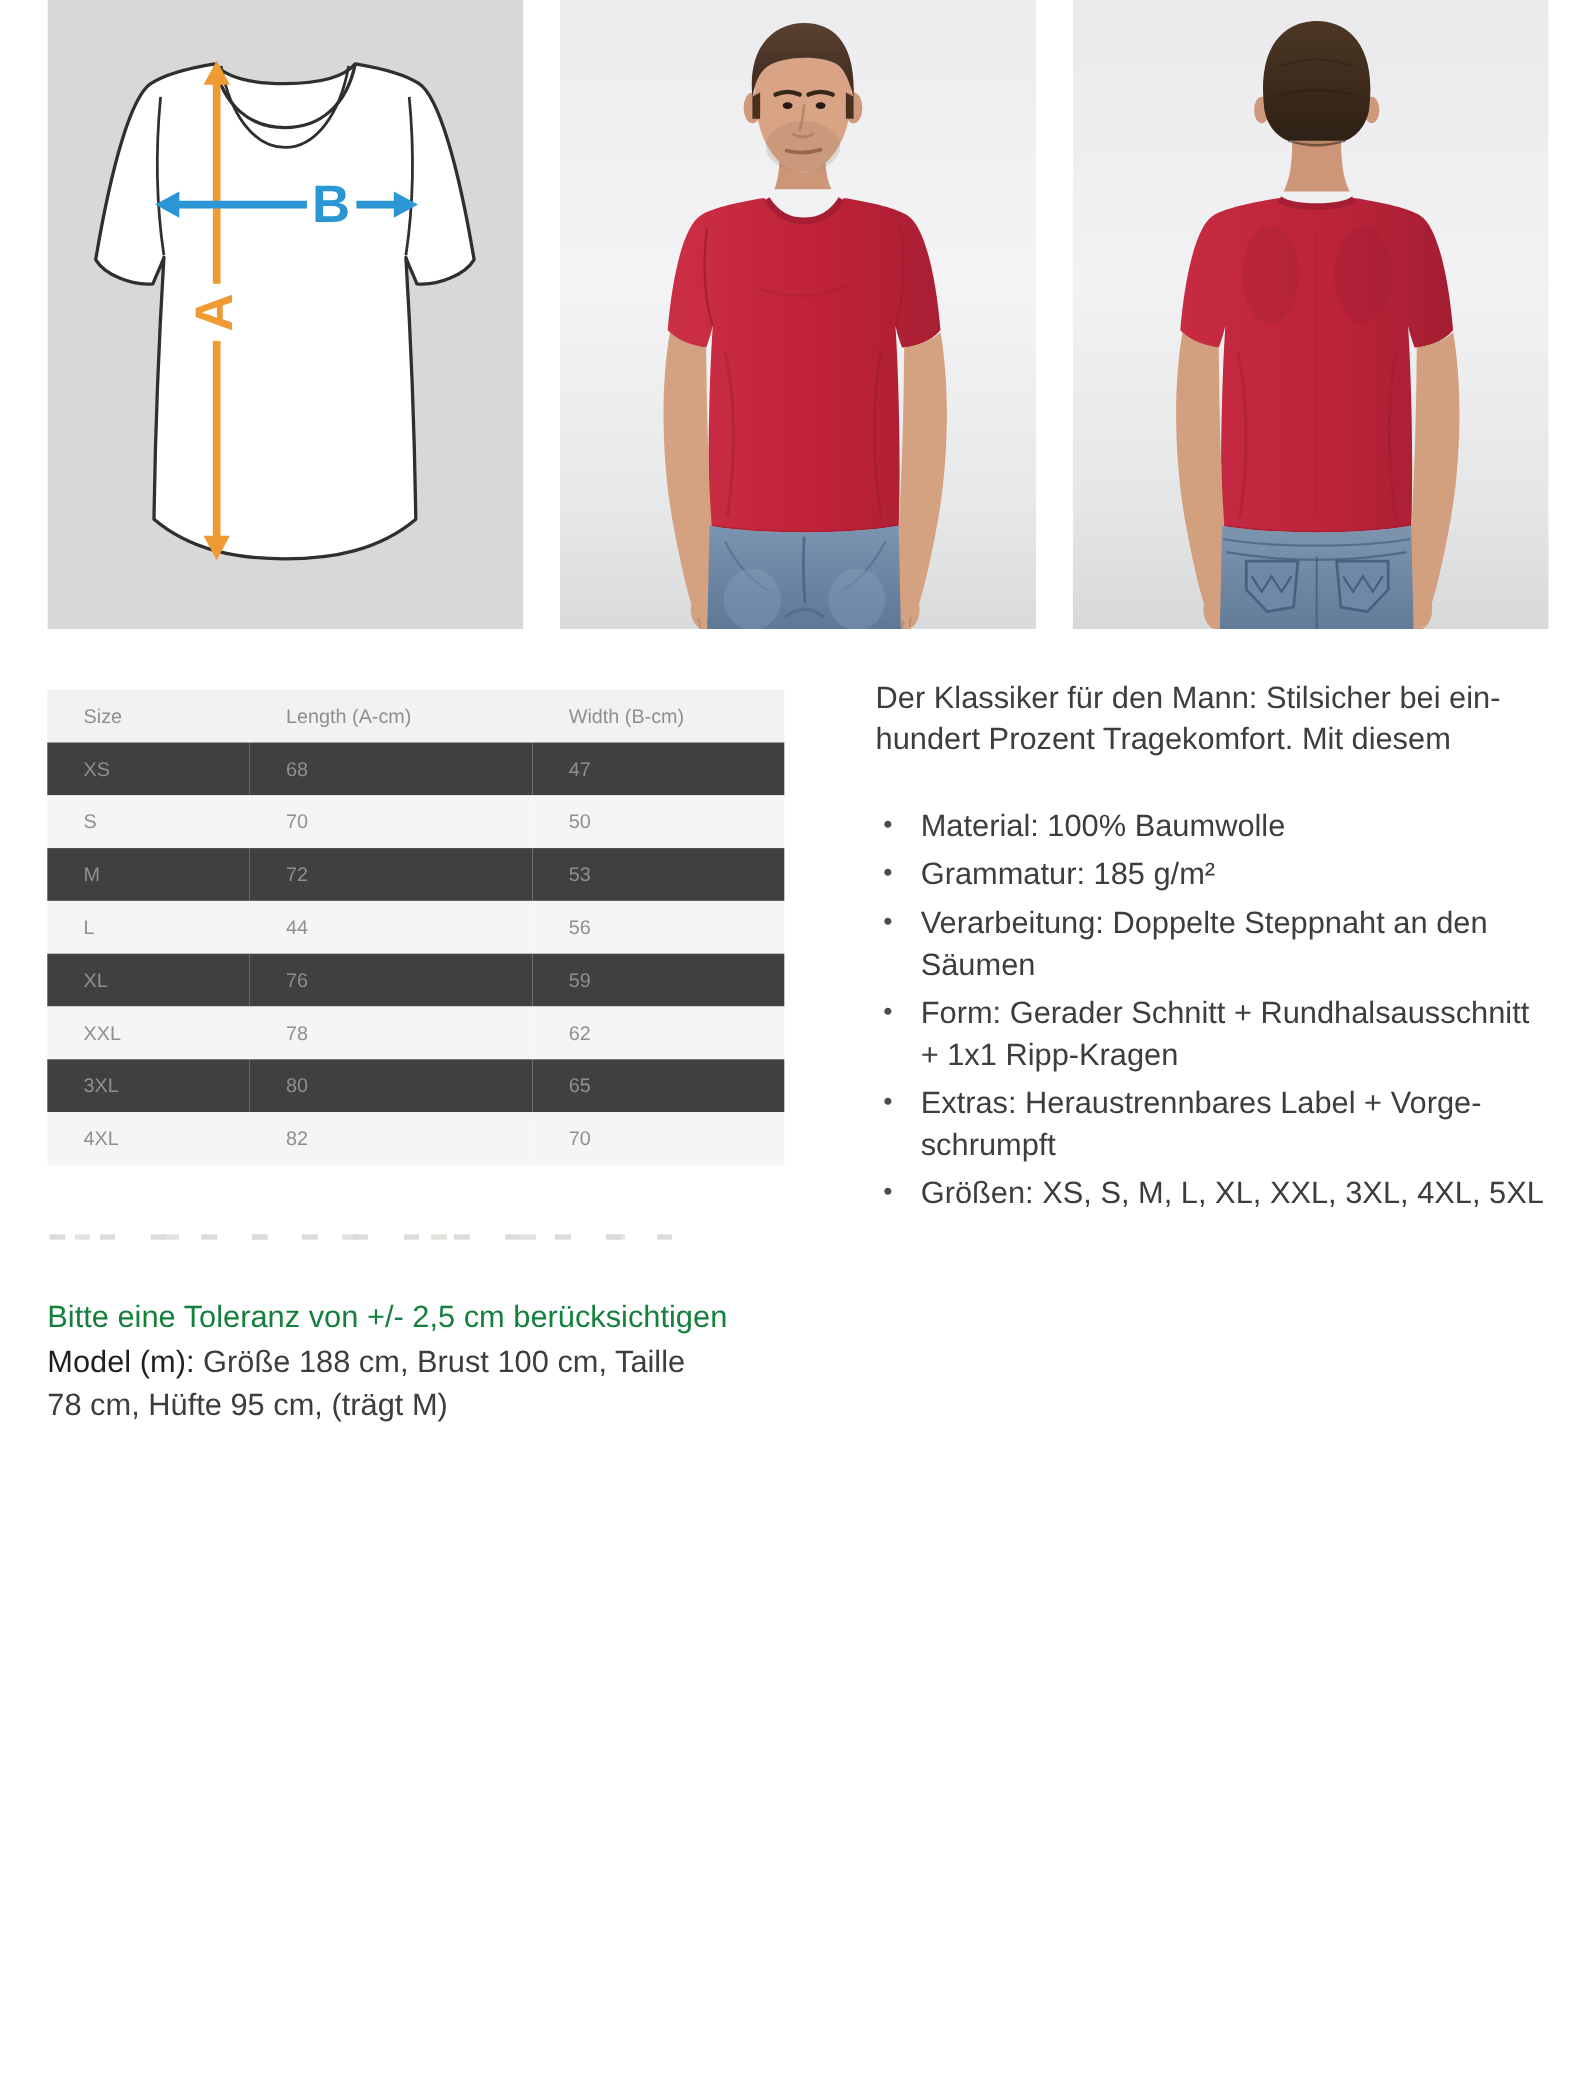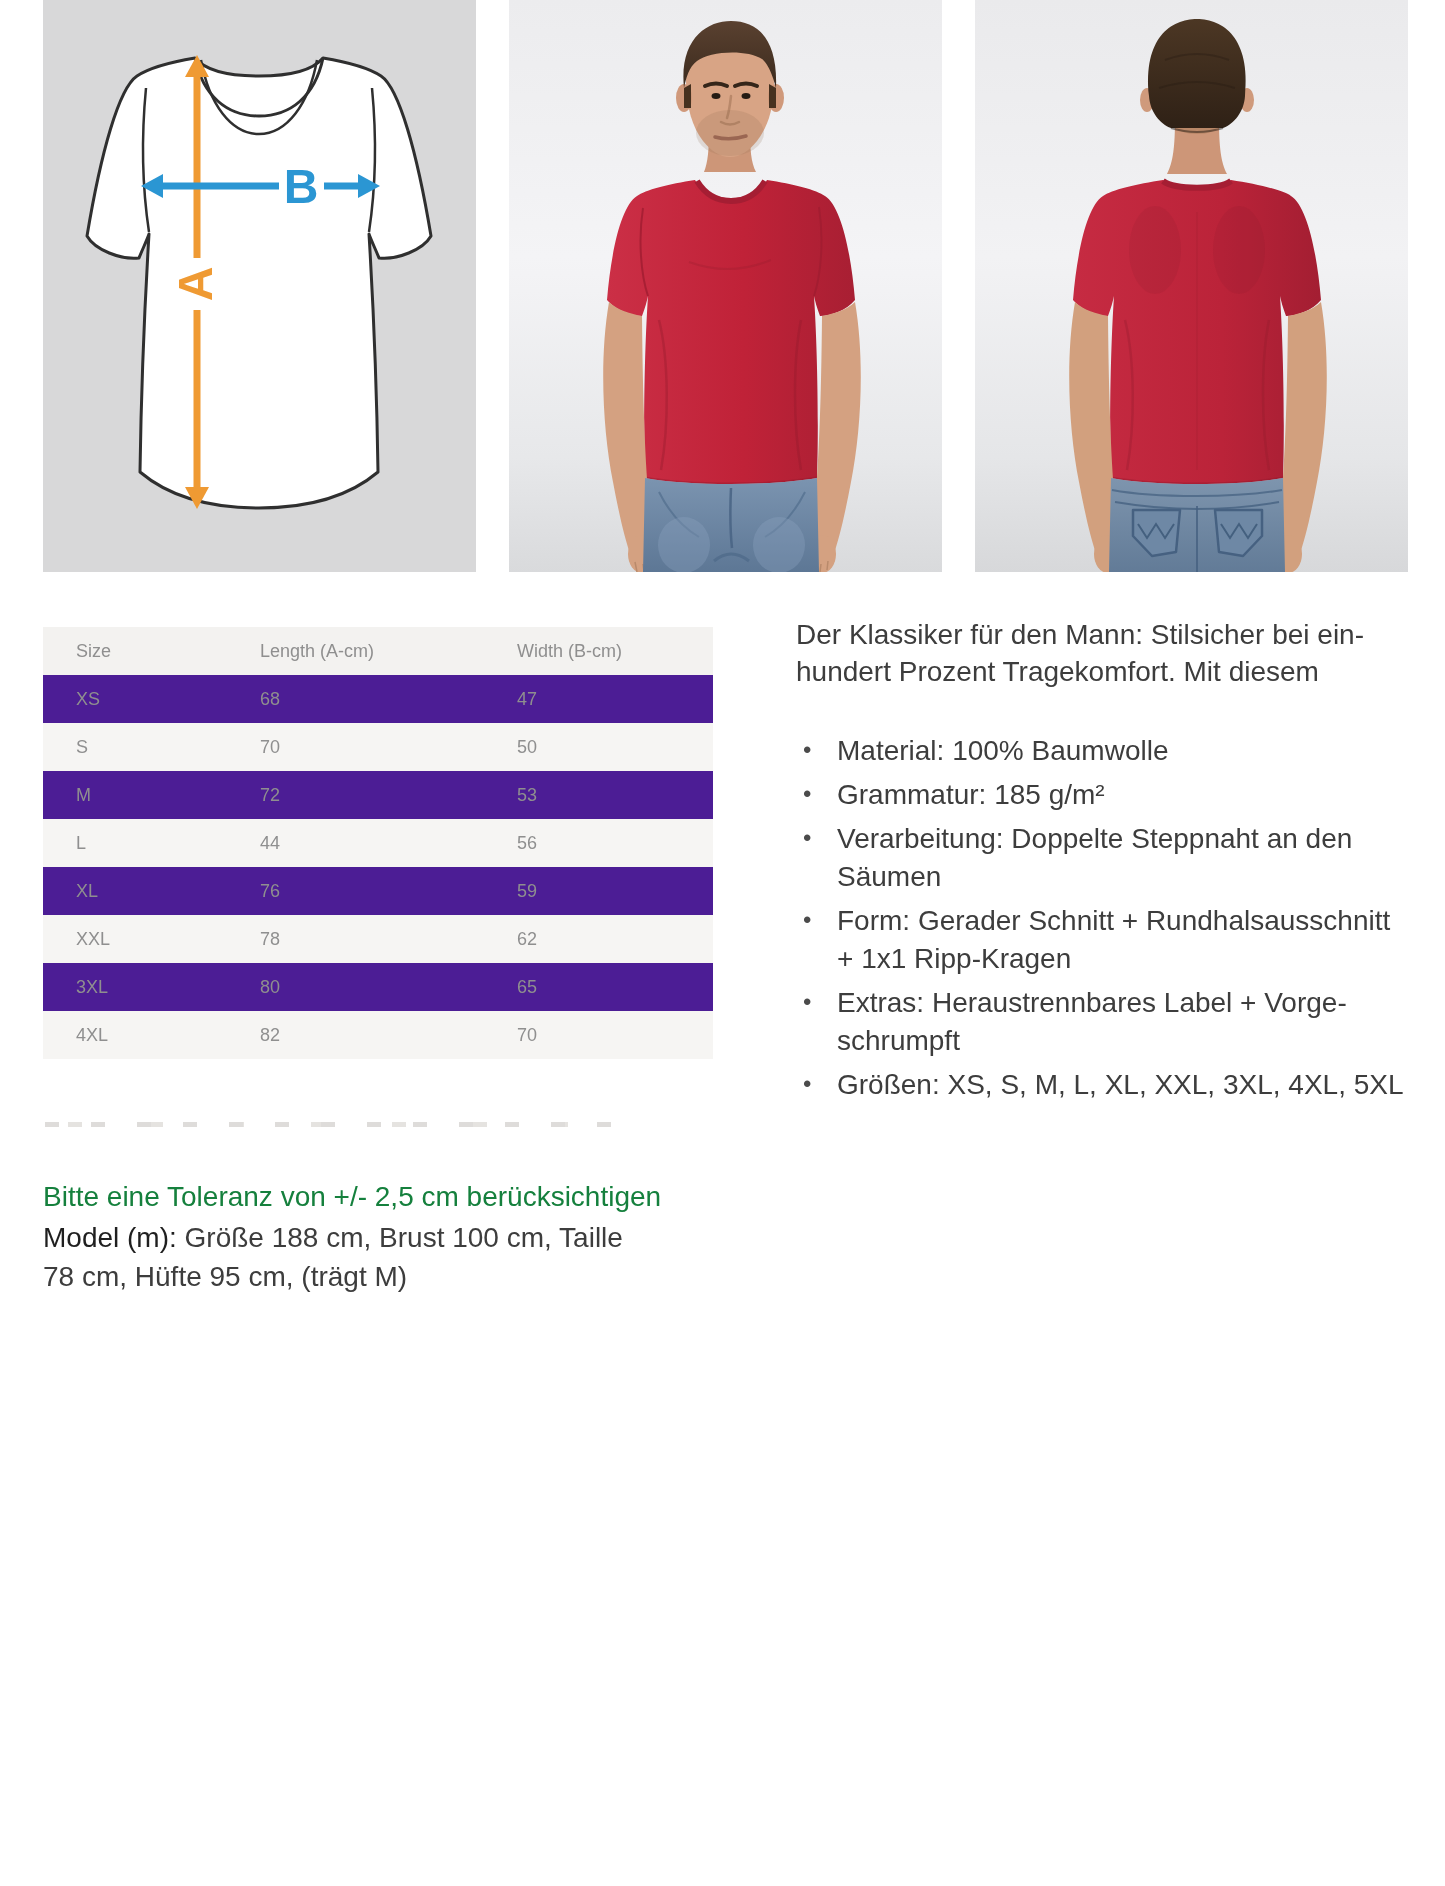--- a/index.html
+++ b/index.html
@@ -11,21 +11,21 @@
   #photo-back-block{left:975px;}
   svg text{font-family:"Liberation Sans",sans-serif;}
 
   
   #size-table{position:absolute;left:43px;top:627px;width:670px;
               border-collapse:collapse;table-layout:fixed;}
   #size-table col.c1{width:184px;} #size-table col.c2{width:257px;} #size-table col.c3{width:229px;}
   #size-table th,#size-table td{height:48px;padding:0 0 0 33px;text-align:left;
         vertical-align:middle;font-size:18px;font-weight:400;color:#8f8f8f;}
   #size-table thead tr{background:#f3f2f0;}
-  #size-table tbody tr.odd{background:#4c1d95;}
+  #size-table tbody tr.odd{background:#404040;}
   #size-table tbody tr.even{background:#f6f5f3;}
 
   
   #table-sliver{position:absolute;left:45px;top:1122px;width:575px;height:5px;opacity:.6;
     background-image:
       repeating-linear-gradient(90deg,#c9c6c2 0 14px,transparent 14px 46px),
       repeating-linear-gradient(90deg,transparent 0 23px,#d4d1cd 23px 37px,transparent 37px 81px);}
 
   
   #desc-col{position:absolute;left:748px;top:616px;width:662px;color:#3d3d3d;margin-left:48px;}

